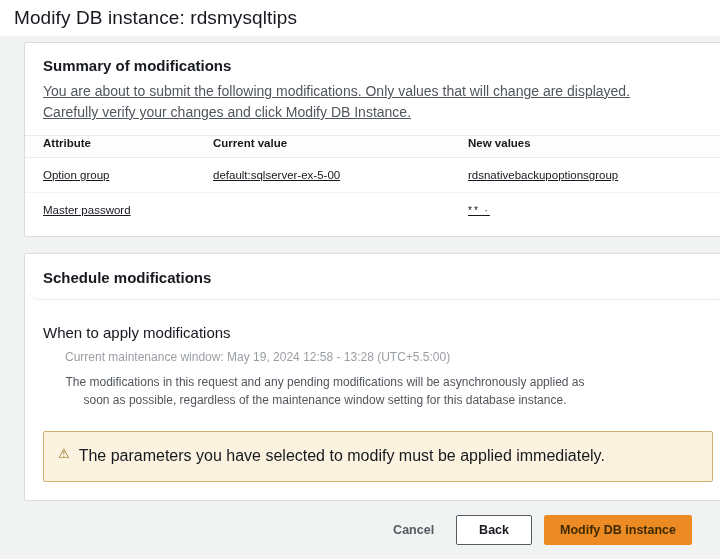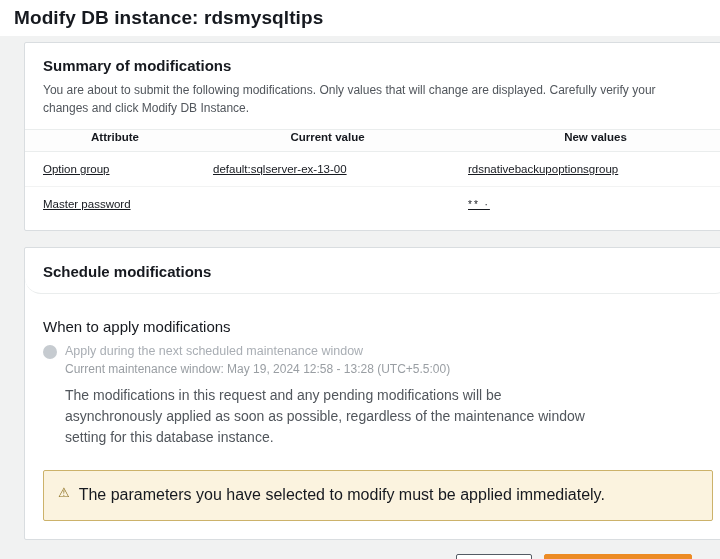--- a/index.html
+++ b/index.html
@@ -12,54 +12,55 @@
   }
   .header-band {
     background:#ffffff;
     height:36px;
     display:flex;
     align-items:center;
     padding-left:14px;
   }
   .page-title {
     font-size:19px;
-    font-weight:bold;
+    font-weight:normal;
     color:#16191f;
     letter-spacing:.1px;
   }
   .card {
     background:#ffffff;
     border:1px solid #d9dde0;
     border-radius:2px;
     width:708px;
     margin-left:24px;
   }
   .card-1 { margin-top:6px; }
   .card-pad { padding:14px 18px 0 18px; }
   .card-heading {
     font-size:15px;
     font-weight:bold;
     color:#16191f;
   }
   .card-desc {
     margin-top:7px;
-    font-size:12px;
+    font-size:14px;
     line-height:1.5;
     color:#51565c;
     max-width:632px;
+    text-decoration:underline;
   }
   
   table.mod-table {
     width:100%;
     border-collapse:collapse;
     margin-top:12px;
     font-size:11.5px;
   }
   table.mod-table th {
-    text-align:center;
+    text-align:left;
     font-weight:bold;
     color:#16191f;
     padding:1px 8px 8px 18px;
     border-top:1px solid #eaeded;
     border-bottom:1px solid #eaeded;
     background:#fdfdfd;
   }
   table.mod-table td {
     padding:11px 8px 11px 18px;
     color:#16191f;
@@ -94,24 +95,25 @@
   .radio-label.disabled { color:#a9aeb4; }
   .radio-sub {
     margin-left:22px;
     margin-top:3px;
     font-size:12px;
     color:#999ea3;
   }
   .radio-desc {
     margin-left:22px;
     margin-top:4px;
-    font-size:14px;
+    font-size:12px;
     line-height:1.5;
     color:#51565c;
     max-width:520px;
+    text-align:center;
   }
   .option-block { margin-bottom:9px; }
   .warning-box {
     margin:22px 0 2px 0;
     border:1px solid #ccb26a;
     background:#fbf3df;
     border-radius:2px;
     padding:14px 14px;
     display:flex;
     align-items:flex-start;
@@ -170,45 +172,41 @@
     <thead>
       <tr>
         <th>Attribute</th>
         <th>Current value</th>
         <th>New values</th>
       </tr>
     </thead>
     <tbody>
       <tr class="table-row">
         <td>Option group</td>
-        <td>default:sqlserver-ex-13-00</td>
+        <td>default:sqlserver-ex-5-00</td>
         <td>rdsnativebackupoptionsgroup</td>
       </tr>
       <tr class="table-row">
         <td>Master password</td>
         <td></td>
         <td class="masked-value">** ·</td>
       </tr>
     </tbody>
   </table>
   <div class="table-bottom-space"></div>
 </div>
 
 <div class="card card-2">
   <div class="heading-block">
     <div class="card-heading">Schedule modifications</div>
   </div>
   <div class="schedule-body">
     <div class="group-label">When to apply modifications</div>
 
     <div class="option-block">
-      <div class="radio-row">
-        <span class="radio disabled"></span>
-        <span class="radio-label disabled">Apply during the next scheduled maintenance window</span>
-      </div>
       <div class="radio-sub">Current maintenance window: May 19, 2024 12:58 - 13:28 (UTC+5.5:00)</div>
     </div>
 
     <div class="option-block">
       <div class="radio-desc">The modifications in this request and any pending modifications will be asynchronously applied as soon as possible, regardless of the maintenance window setting for this database instance.</div>
     </div>
 
     <div class="warning-box">
       <span class="warning-icon">⚠</span>
       <span class="warning-text">The parameters you have selected to modify must be applied immediately.</span>

